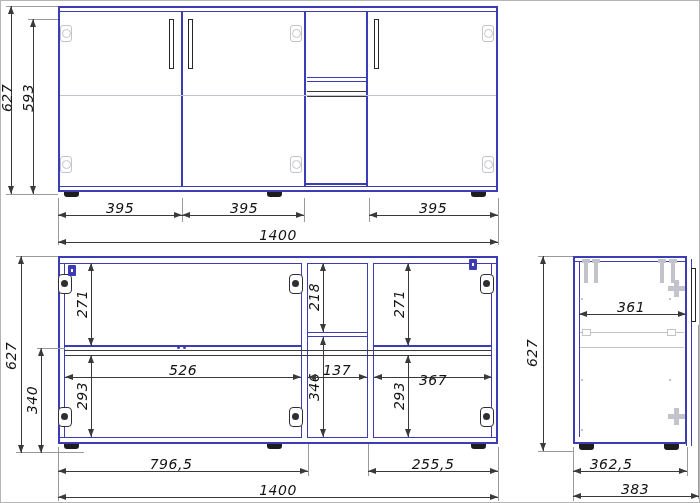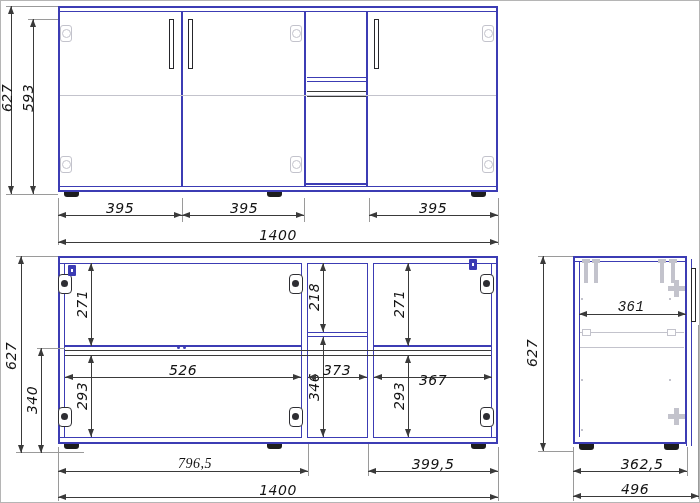--- a/index.html
+++ b/index.html
@@ -136,44 +136,44 @@
     <span class="labv" style="left:81px;top:303px;">271</span>
     <div class="dv" style="left:90px;top:354px;height:82px;"></div>
     <span class="labv" style="left:81px;top:395px;">293</span>
     <div class="dh" style="left:64px;top:376px;width:236px;"></div>
     <span class="lab" style="left:182px;top:362px;">526</span>
     <div class="dv" style="left:322px;top:262px;height:69px;"></div>
     <span class="labv" style="left:313px;top:296px;">218</span>
     <div class="dv" style="left:322px;top:336px;height:100px;"></div>
     <span class="labv" style="left:313px;top:386px;">346</span>
     <div class="dh" style="left:307px;top:376px;width:59px;"></div>
-    <span class="lab" style="left:336px;top:362px;">373</span>
+    <span class="lab" style="left:336px;top:362px;">137</span>
     <div class="dv" style="left:407px;top:262px;height:83px;"></div>
     <span class="labv" style="left:398px;top:303px;">271</span>
     <div class="dv" style="left:407px;top:354px;height:82px;"></div>
     <span class="labv" style="left:398px;top:395px;">293</span>
     <div class="dh" style="left:373px;top:376px;width:118px;"></div>
     <span class="lab" style="left:432px;top:372px;">367</span>
 
     <div class="ext" style="left:15px;top:255px;width:42px;height:1px;"></div>
     <div class="ext" style="left:15px;top:451px;width:68px;height:1px;"></div>
     <div class="ext" style="left:36px;top:347px;width:28px;height:1px;"></div>
     <div class="dv" style="left:20px;top:255px;height:197px;"></div>
     <span class="labv" style="left:10px;top:355px;">627</span>
     <div class="dv" style="left:40px;top:347px;height:105px;"></div>
     <span class="labv" style="left:31px;top:399px;">340</span>
 
     <div class="ext" style="left:57px;top:446px;width:1px;height:54px;"></div>
     <div class="ext" style="left:307px;top:443px;width:1px;height:32px;"></div>
     <div class="ext" style="left:367px;top:443px;width:1px;height:32px;"></div>
     <div class="ext" style="left:497px;top:446px;width:1px;height:54px;"></div>
     <div class="dh" style="left:57px;top:470px;width:250px;"></div>
-    <span class="lab" style="left:194px;top:456px;font-family:Liberation Serif, serif;">796,5</span>
+    <span class="lab" style="left:170px;top:456px;">796,5</span>
     <div class="dh" style="left:367px;top:470px;width:130px;"></div>
-    <span class="lab" style="left:432px;top:456px;">399,5</span>
+    <span class="lab" style="left:432px;top:456px;">255,5</span>
     <div class="dh" style="left:57px;top:496px;width:440px;"></div>
     <span class="lab" style="left:277px;top:482px;">1400</span>
   </div>
 
   <div class="view">
     <div class="body-rect" style="left:572px;top:255px;width:114px;height:188px;"></div>
     <div class="bl" style="left:574px;top:260px;width:110px;height:1px;"></div>
     <div class="bl" style="left:578px;top:260px;width:1px;height:176px;"></div>
     <div class="part" style="left:685px;top:258px;width:6px;height:187px;"></div>
     <div class="handle" style="left:690px;top:267px;height:54px;"></div>
@@ -190,27 +190,27 @@
     <div class="dot" style="left:580px;top:297px;"></div>
     <div class="dot" style="left:580px;top:312px;"></div>
     <div class="dot" style="left:580px;top:378px;"></div>
     <div class="dot" style="left:580px;top:428px;"></div>
     <div class="dot" style="left:668px;top:297px;"></div>
     <div class="dot" style="left:668px;top:378px;"></div>
     <div class="foot" style="left:578px;top:443px;height:6px;"></div>
     <div class="foot" style="left:663px;top:443px;height:6px;"></div>
 
     <div class="dh" style="left:578px;top:313px;width:107px;"></div>
-    <span class="lab" style="left:630px;top:299px;font-family:Liberation Mono, monospace;">361</span>
+    <span class="lab" style="left:630px;top:299px;">361</span>
     <div class="ext" style="left:537px;top:255px;width:35px;height:1px;"></div>
     <div class="ext" style="left:537px;top:450px;width:35px;height:1px;"></div>
     <div class="dv" style="left:542px;top:255px;height:195px;"></div>
     <span class="labv" style="left:531px;top:352px;">627</span>
     <div class="ext" style="left:572px;top:446px;width:1px;height:54px;"></div>
     <div class="ext" style="left:686px;top:446px;width:1px;height:29px;"></div>
     <div class="ext" style="left:697px;top:324px;width:1px;height:174px;"></div>
     <div class="dh" style="left:572px;top:470px;width:114px;"></div>
-    <span class="lab" style="left:641px;top:456px;font-style:italic;">362,5</span>
+    <span class="lab" style="left:610px;top:456px;font-style:italic;">362,5</span>
     <div class="dh" style="left:572px;top:495px;width:126px;"></div>
-    <span class="lab" style="left:634px;top:481px;">496</span>
+    <span class="lab" style="left:634px;top:481px;">383</span>
   </div>
 
 </div>
 
 </body></html>

